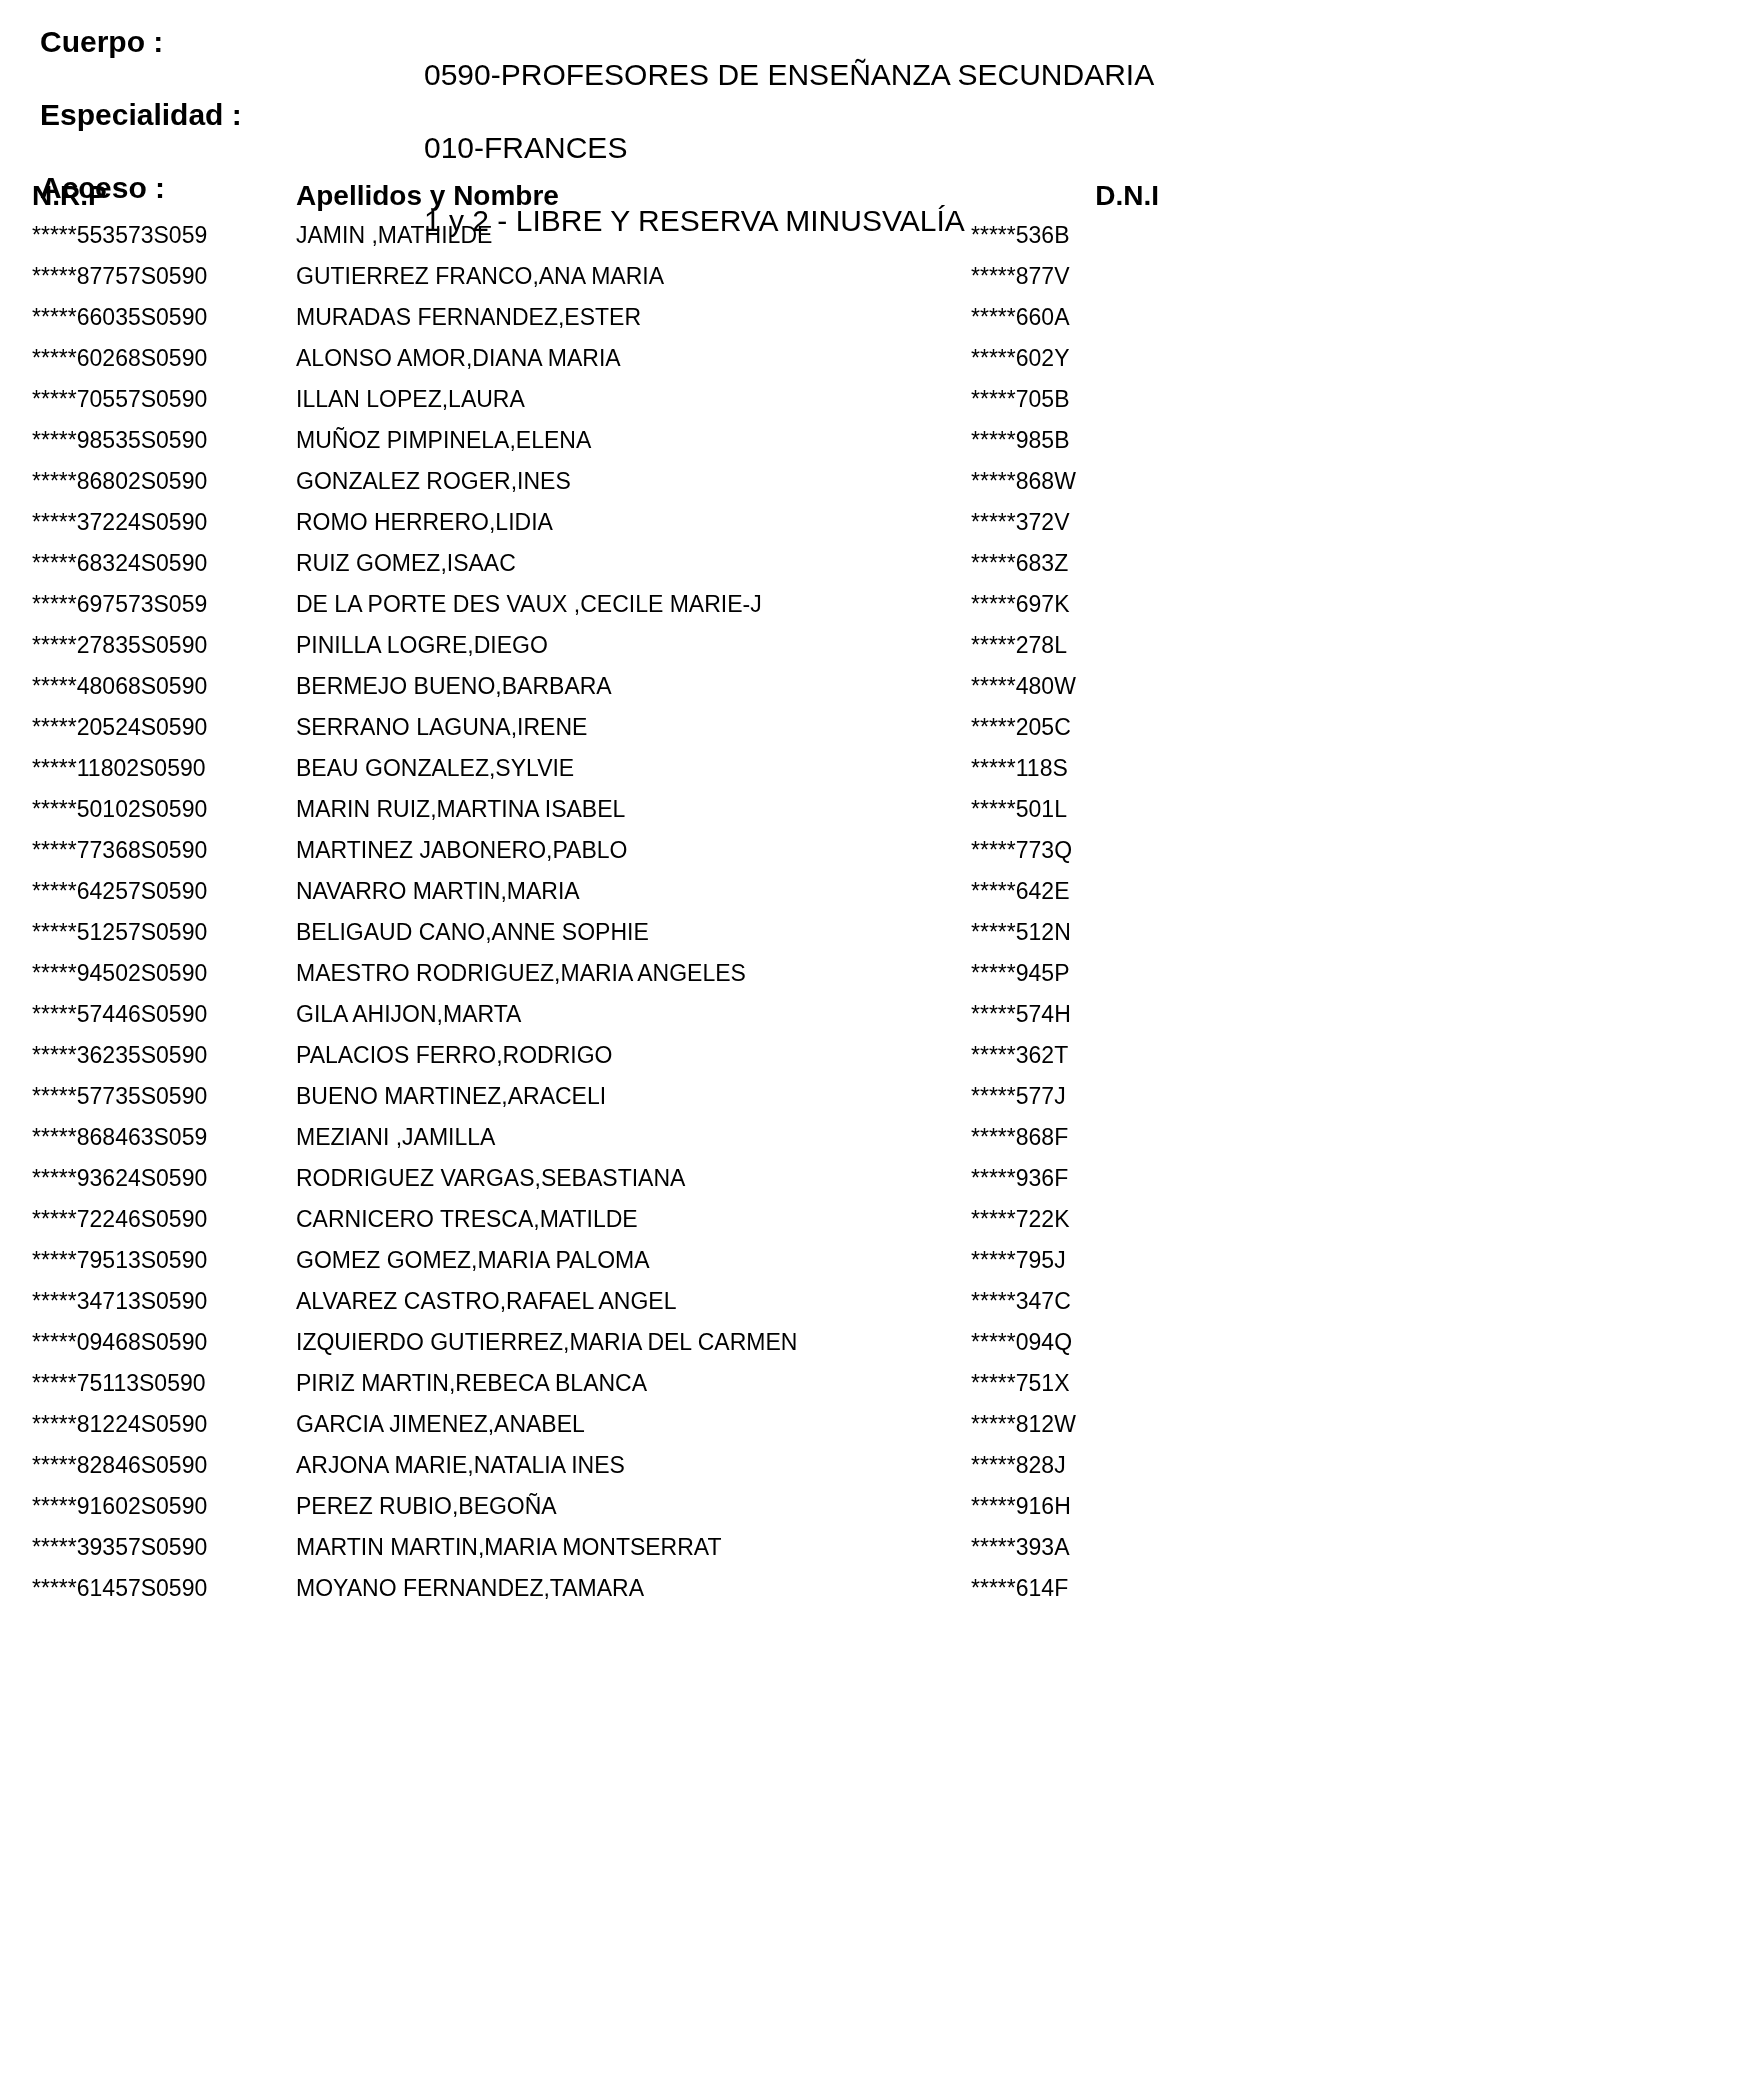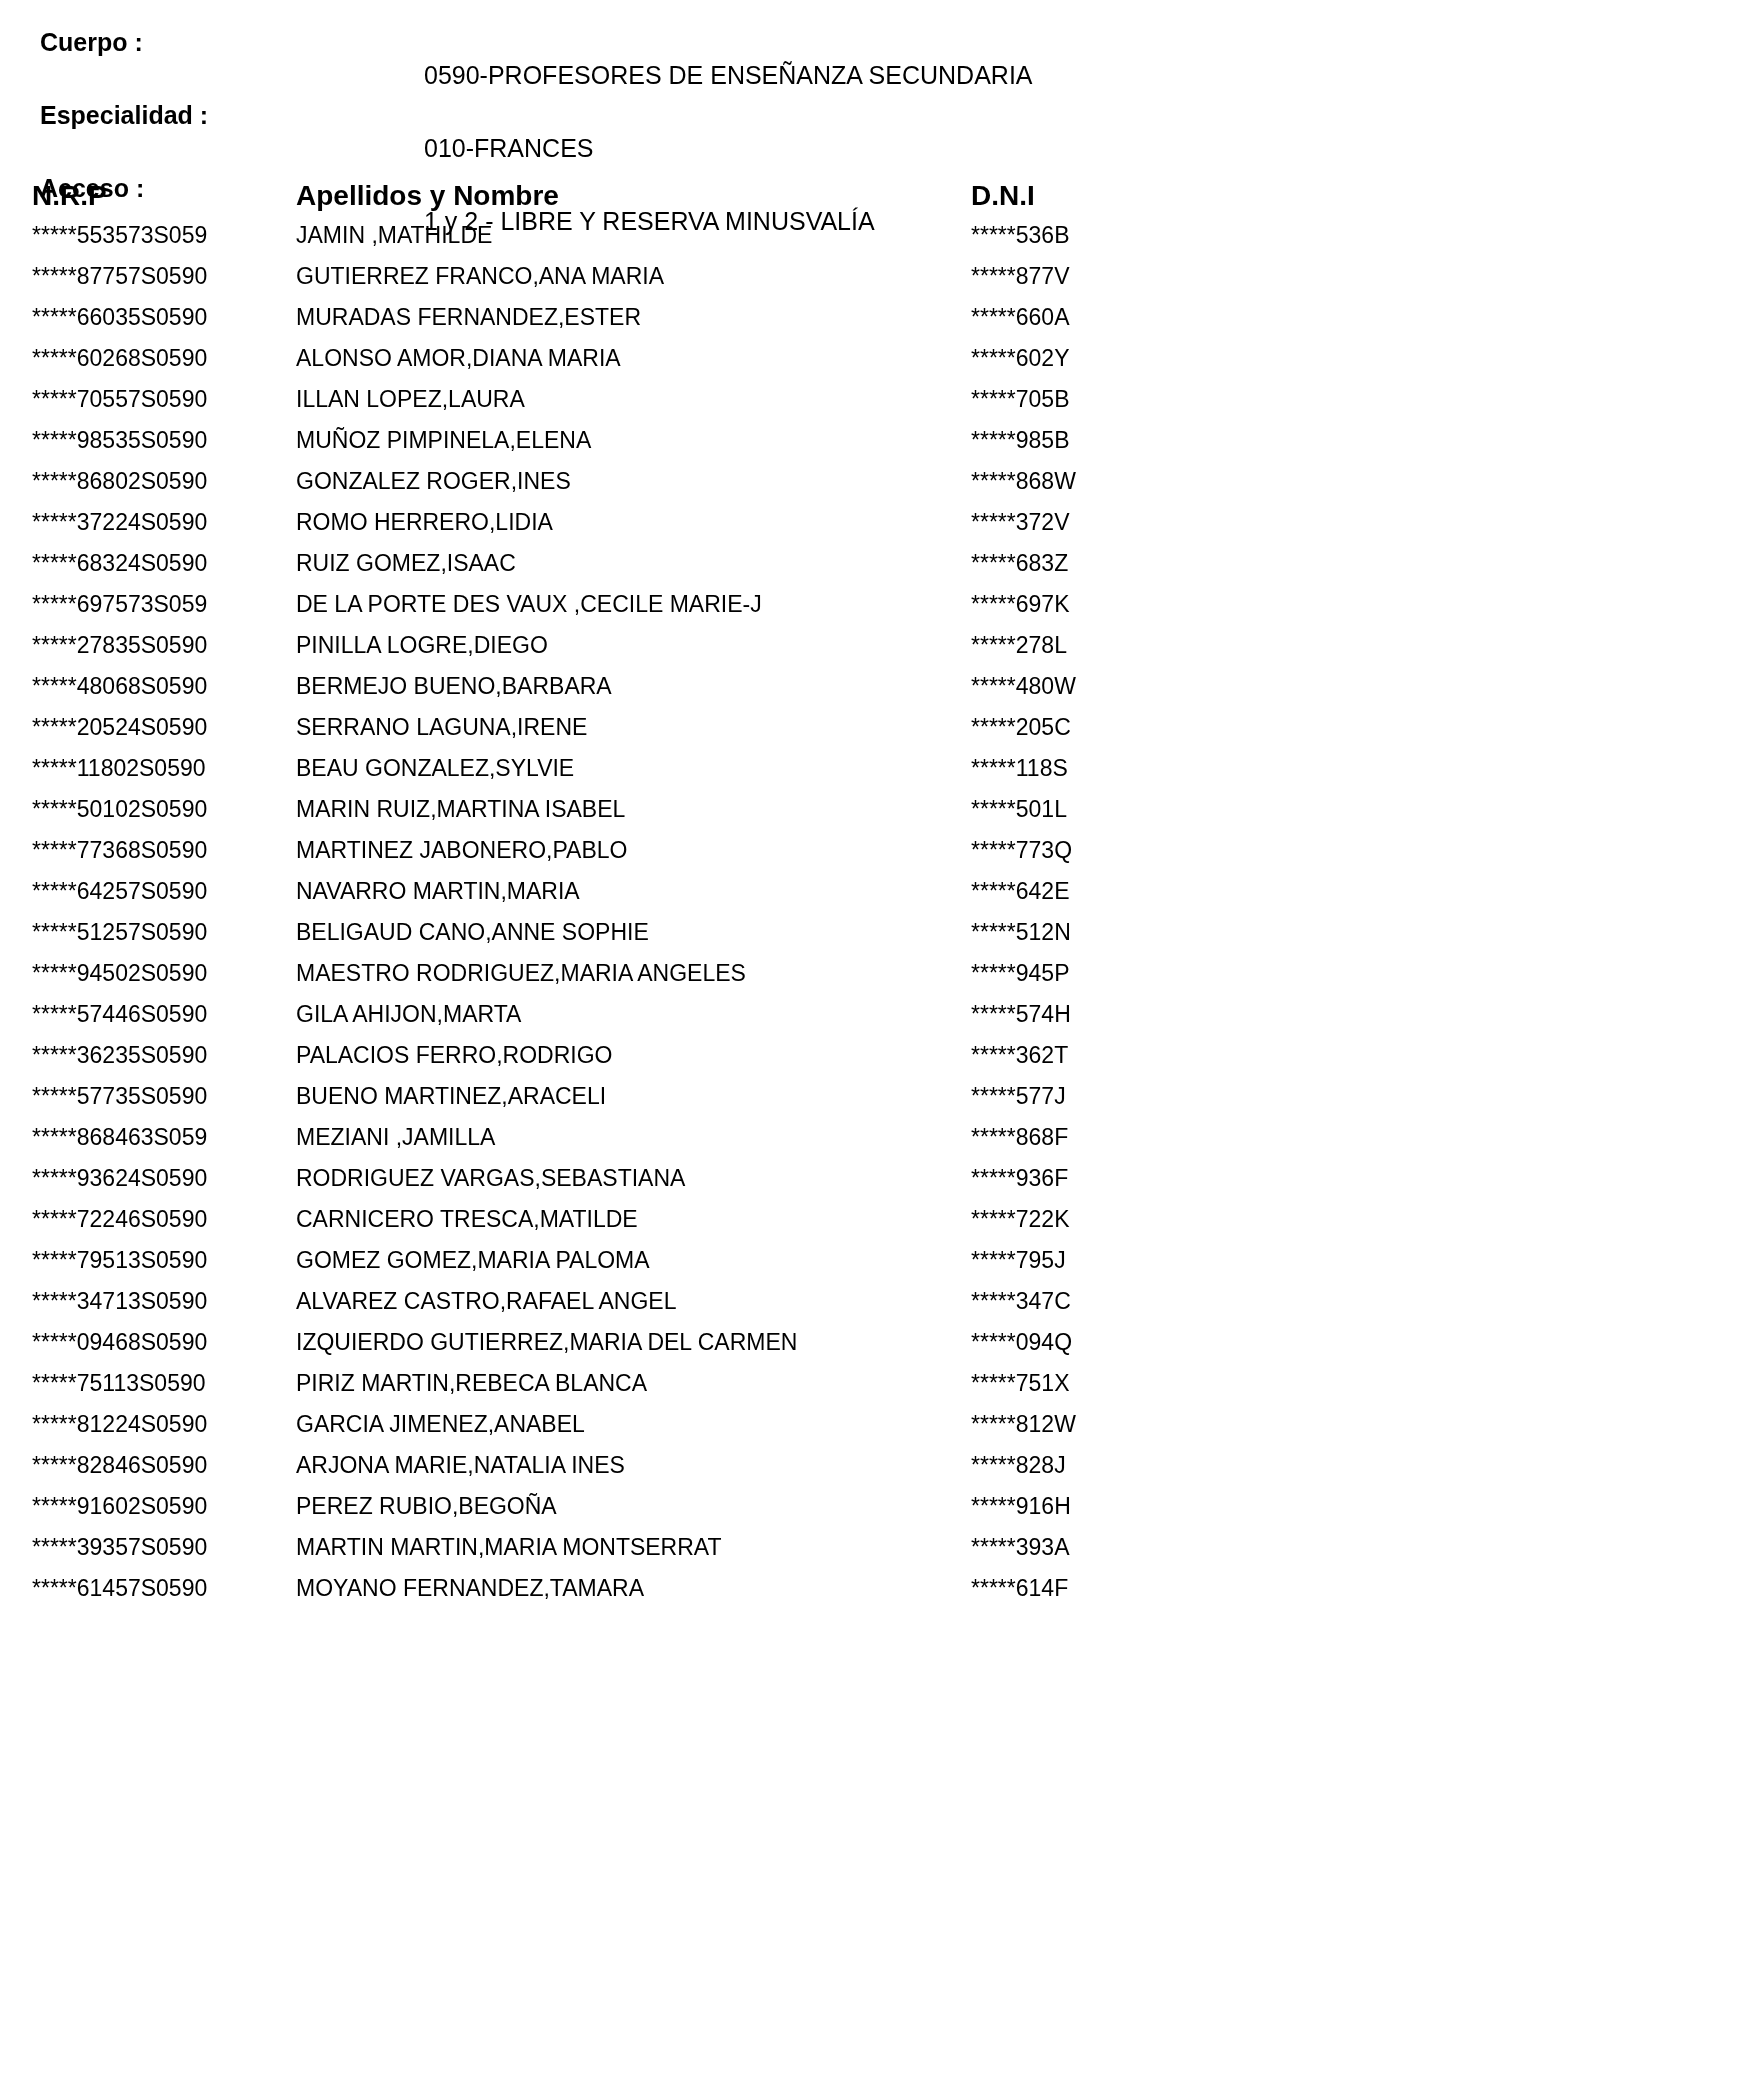--- a/index.html
+++ b/index.html
@@ -20,21 +20,21 @@
     inset: 0;
     background: #ffffff;
   }
   
   .info-block {
     position: absolute;
     top: 22px;
     left: 40px;
     display: grid;
     grid-template-columns: 384px auto;
-    font-size: 25px;
+    font-size: 30px;
     line-height: 40px;
     white-space: nowrap;
   }
   .info-label {
     font-weight: bold;
   }
   .info-value {
     font-weight: normal;
     margin-top: 33px;
   }
@@ -47,21 +47,21 @@
   }
   .thead {
     display: grid;
     grid-template-columns: 264px 675px 188px;
     font-weight: bold;
     font-size: 28px;
     line-height: 38px;
     white-space: nowrap;
   }
   .th-dni {
-    text-align: left;
+    text-align: right;
   }
   .tbody {
     display: block;
   }
   .tr {
     display: grid;
     grid-template-columns: 264px 675px 188px;
     font-size: 23px;
     line-height: 41px;
     white-space: nowrap;

